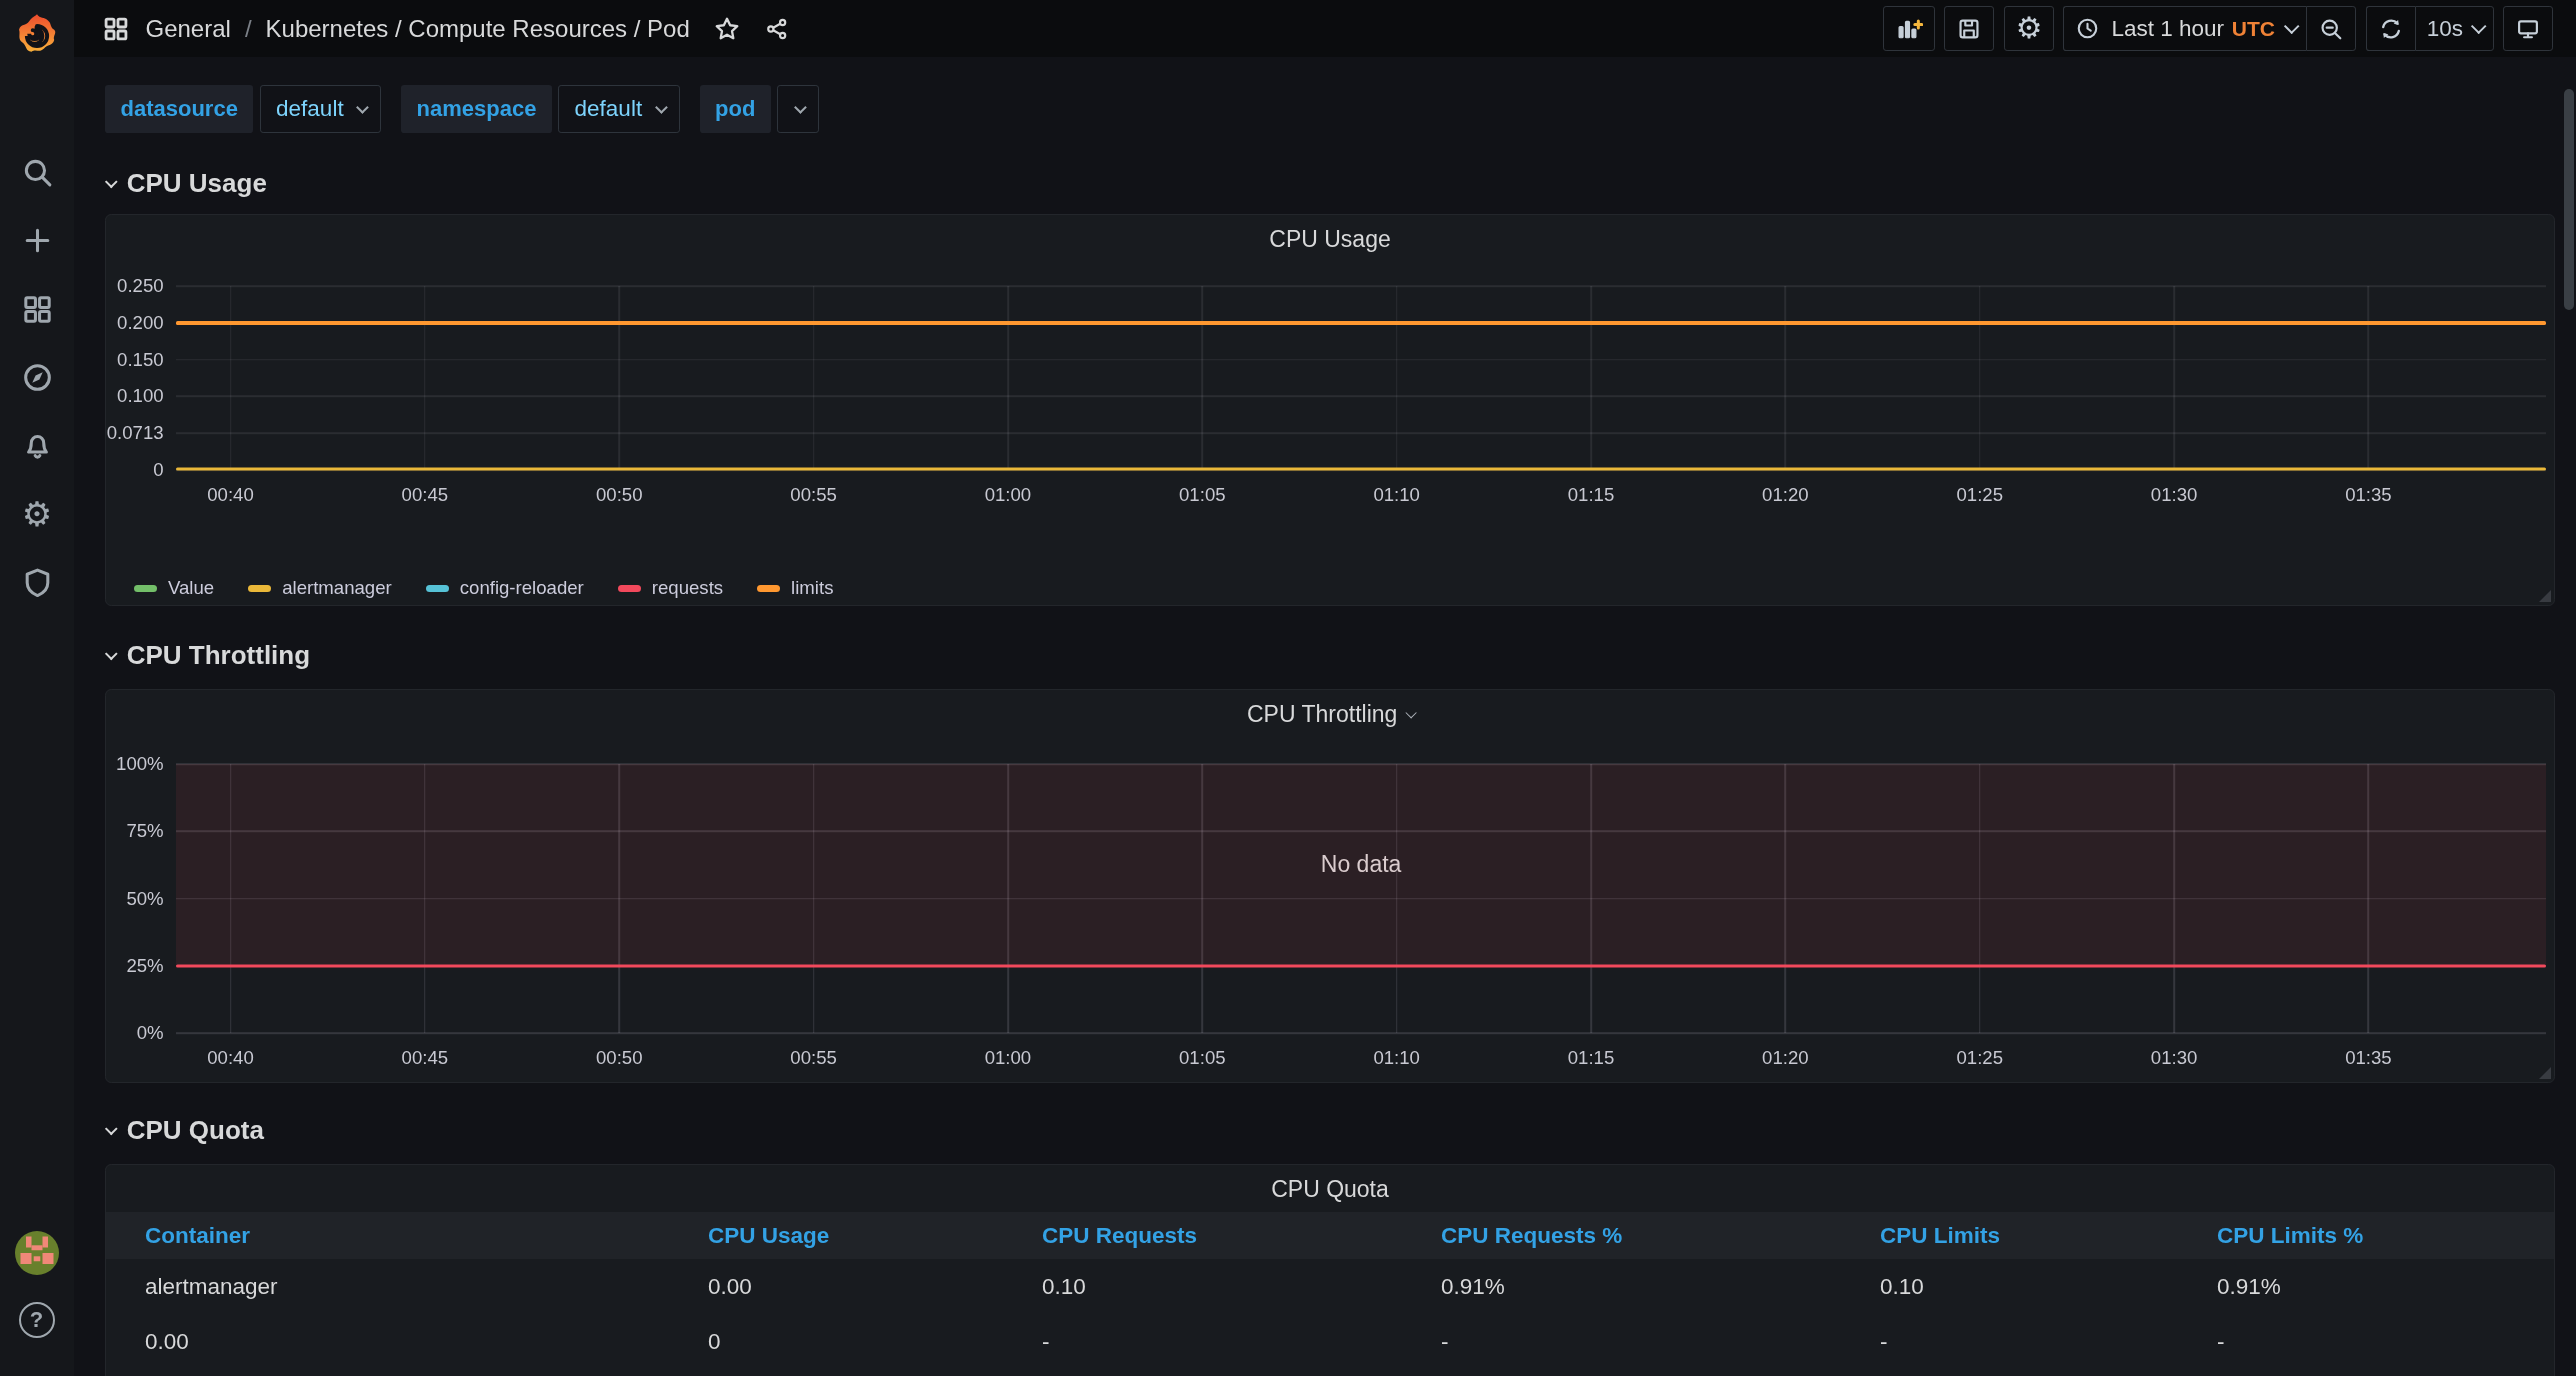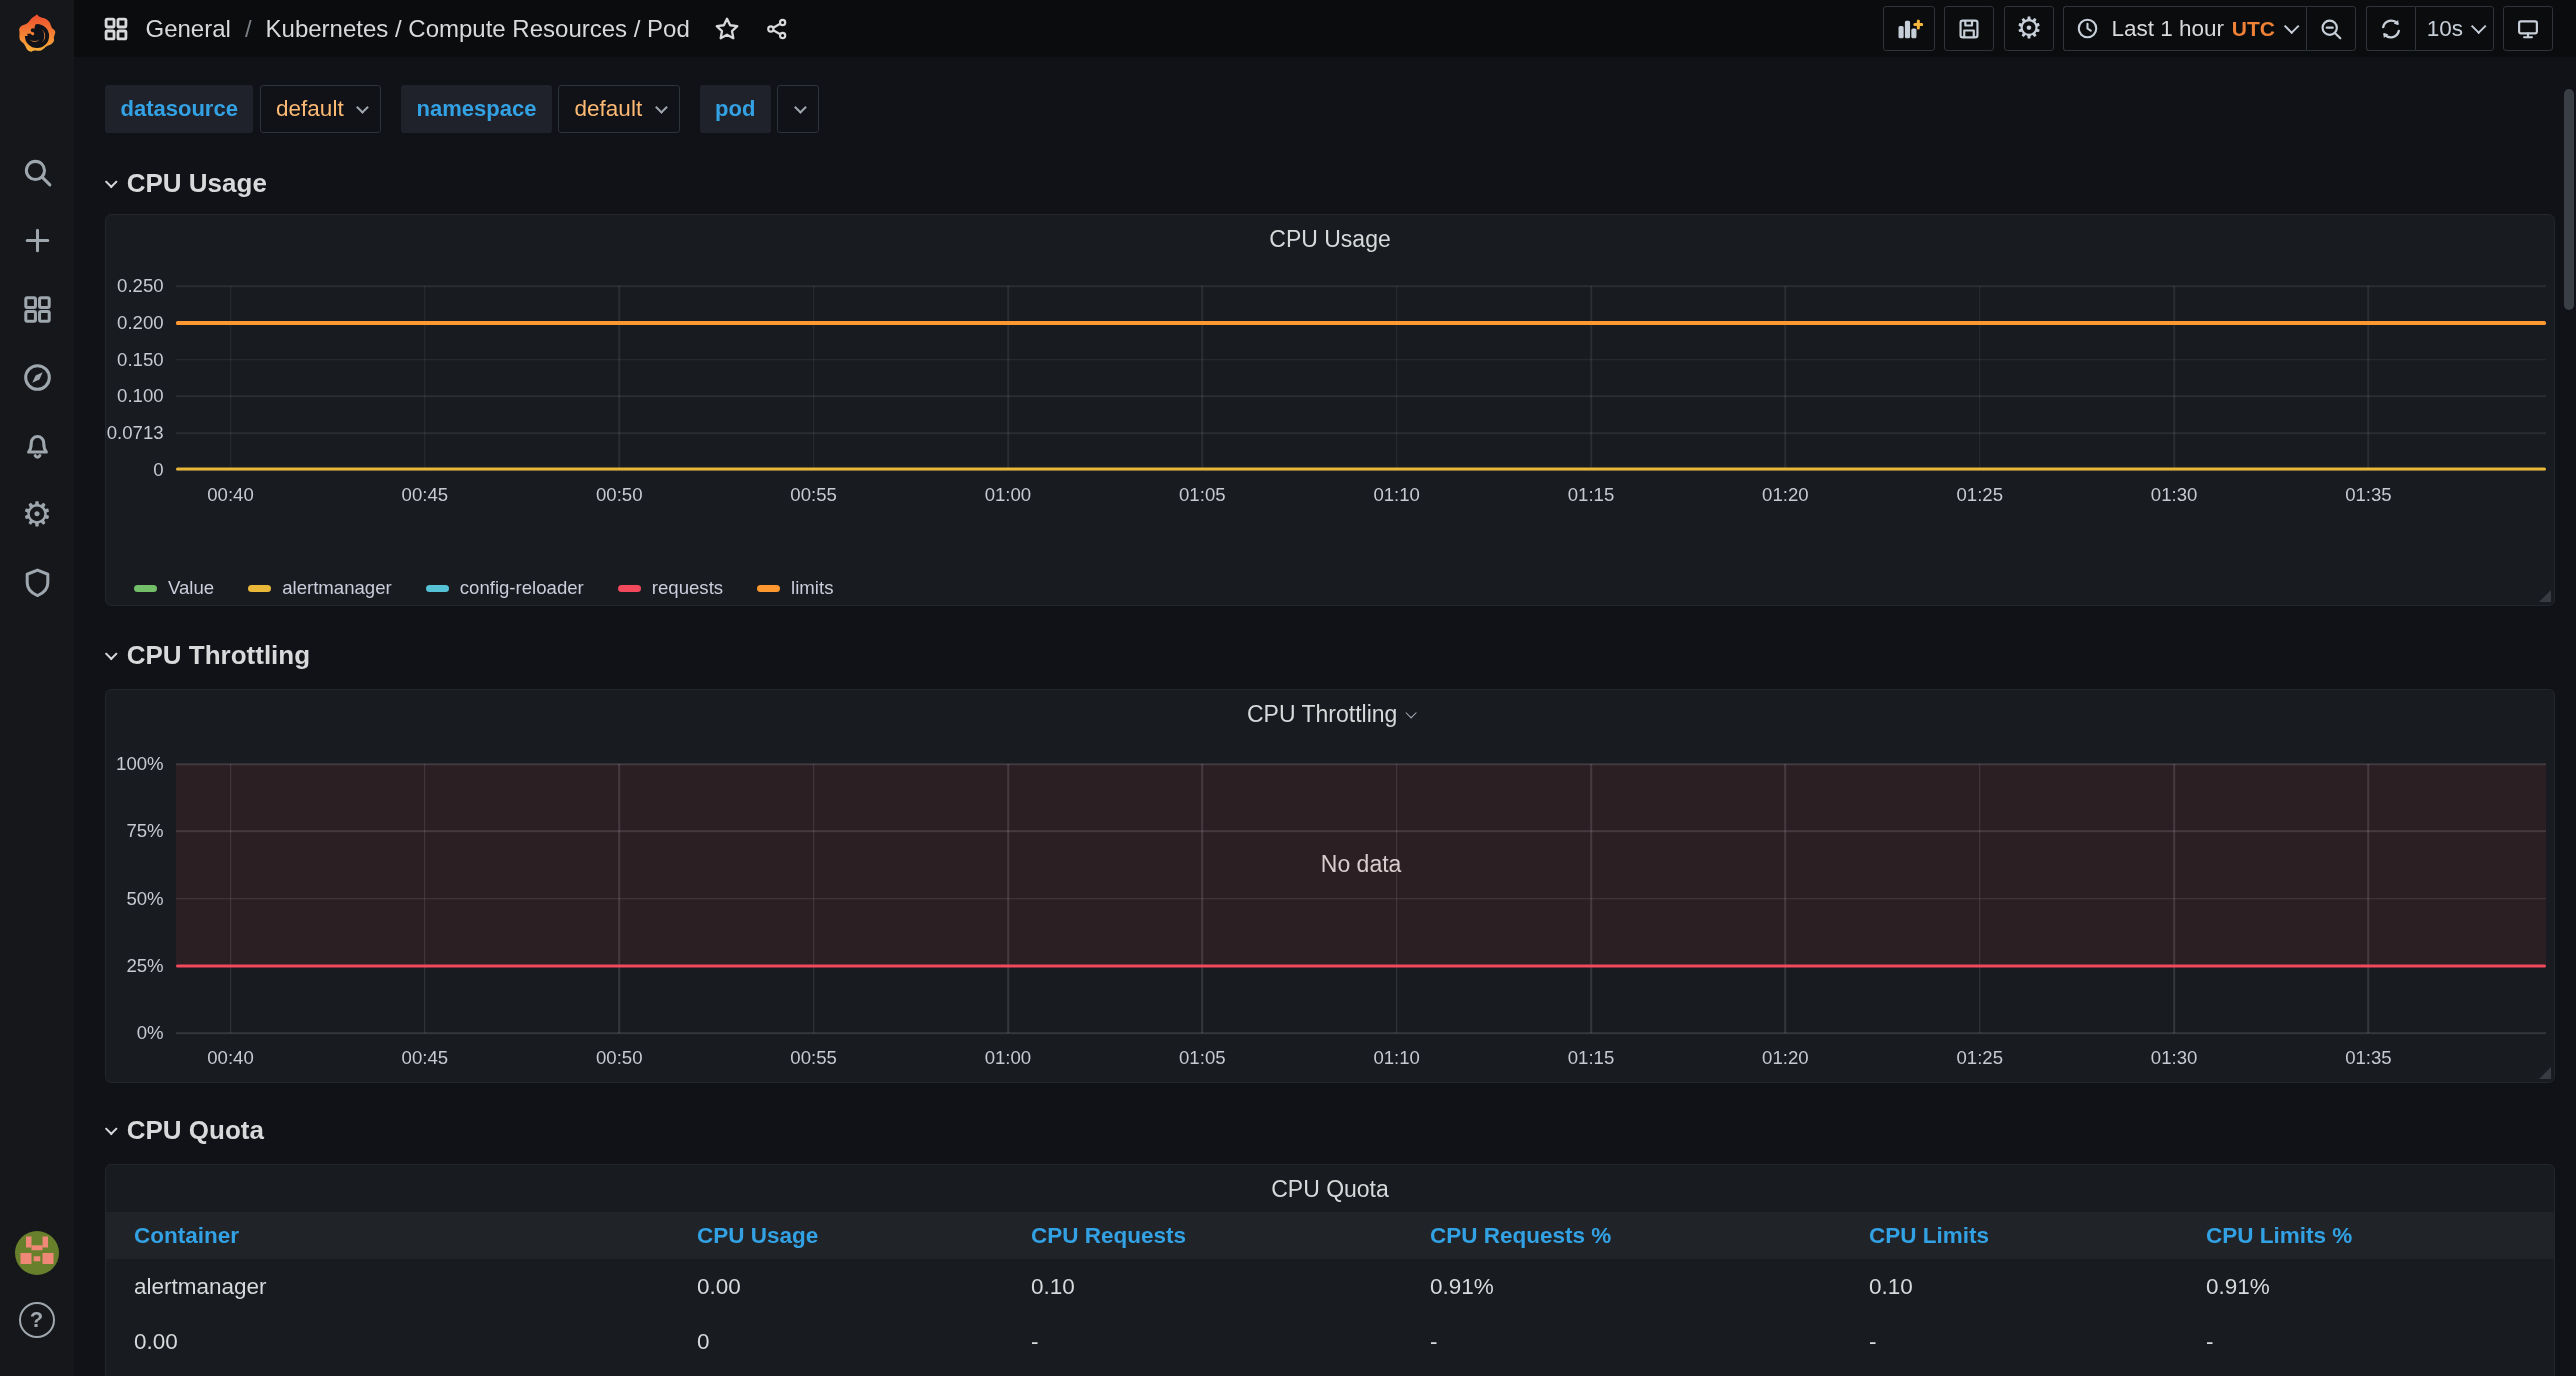--- a/index.html
+++ b/index.html
@@ -40,21 +40,21 @@
           transform:rotate(45deg) translateY(-3.1px); }
 
   
   .content { position:absolute; left:74px; top:57px; right:0; bottom:0; padding:0 21px 0 31px; }
 
   .variables { margin-top:28px; height:48px; display:flex; gap:20px; }
   .var-chip { display:flex; align-items:stretch; gap:6.2px; }
   .var-label { background:#1f222a; border-radius:3.1px; display:flex; align-items:center; padding:0 15.5px;
                color:#33a2e5; font-size:22px; font-weight:700; }
   .var-value { background:#111217; border:1.6px solid #2e343c; border-radius:3.1px; display:flex; align-items:center;
-               gap:12.4px; padding:0 15.5px; font-size:22.5px; color:#fdba74; cursor:pointer; }
+               gap:12.4px; padding:0 15.5px; font-size:22.5px; color:#7dd3fc; cursor:pointer; }
   .var-value .chev { width:8.5px; height:8.5px; border-color:#9fa7ae; }
 
   .section-header { display:flex; align-items:center; gap:12.4px; height:33px; cursor:pointer; }
   .sh-1 { margin-top:34px; } .sh-2 { margin-top:33px; } .sh-3 { margin-top:31px; }
   .section-header .chev { width:9.3px; height:9.3px; border-color:#d8d9da; transform:rotate(45deg) translateY(-2.3px); }
   .section-title { font-size:26px; font-weight:700; color:#d8d9da; }
 
   .panel { position:relative; background:#181b1f; border:1.6px solid #23262b; border-radius:6.2px; width:2450px; }
   #panel-usage   { margin-top:14px; height:392px; }
   #panel-throttle{ margin-top:17px; height:394px; }
@@ -76,21 +76,21 @@
   .region { position:absolute; left:0; right:0; }
   .no-data { position:absolute; left:50%; top:37%; transform:translate(-50%,-50%); font-size:23px; color:#d8d9da; }
 
   .legend { position:absolute; left:28px; top:362px; display:flex; gap:34px; align-items:center; }
   .legend-item { display:flex; align-items:center; gap:11px; cursor:pointer; }
   .legend-swatch { width:23px; height:7px; border-radius:3.9px; }
   .legend-name { font-size:18.6px; color:#ccccdc; }
 
   
   .qtable { position:absolute; left:0; right:0; top:47px; }
-  .qrow { display:grid; grid-template-columns:563px 334px 399px 439px 337px auto; padding:0 28px; align-items:center; }
+  .qrow { display:grid; grid-template-columns:563px 334px 399px 439px 337px auto; padding:0 39px; align-items:center; }
   .qhead { height:47px; background:#202328; }
   .qhead .qcell { color:#33a2e5; font-weight:700; font-size:22.5px; cursor:pointer; }
   .qbody { height:55px; }
   .qcell { font-size:22.5px; color:#d8d9da; }
 
   .resize-grip { position:absolute; right:3.1px; bottom:3.1px; width:0; height:0;
                  border-left:12.4px solid transparent; border-bottom:12.4px solid rgba(204,204,220,0.18); }
 
   .scroll-thumb { position:absolute; right:1.6px; top:89px; width:10px; height:221px; background:#3a3f45; border-radius:5.4px; z-index:9; }
 </style>

